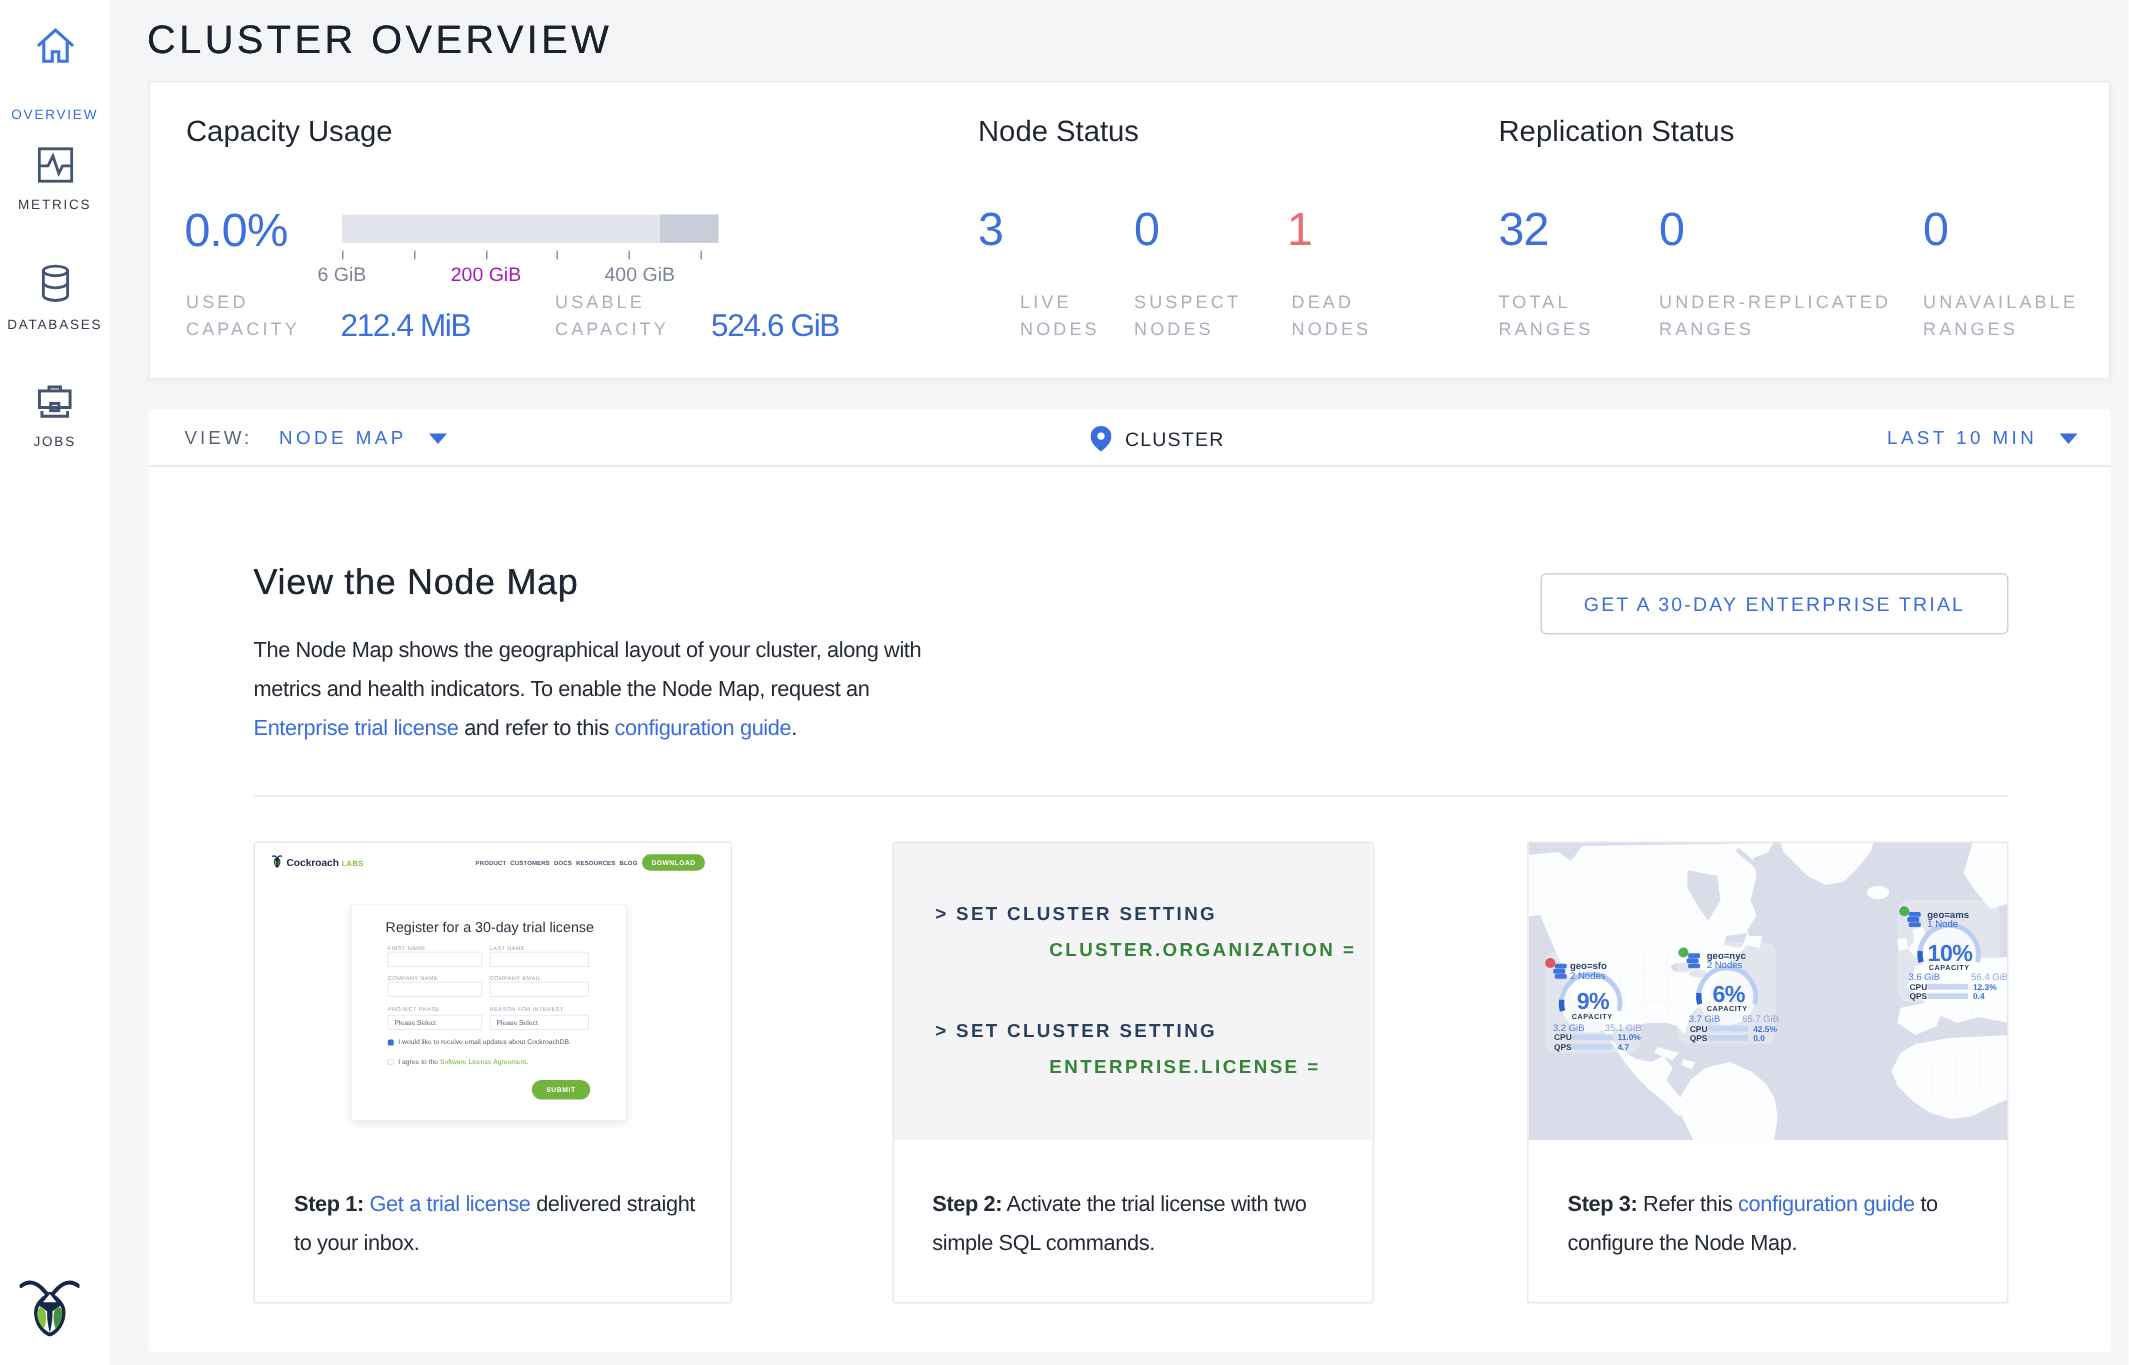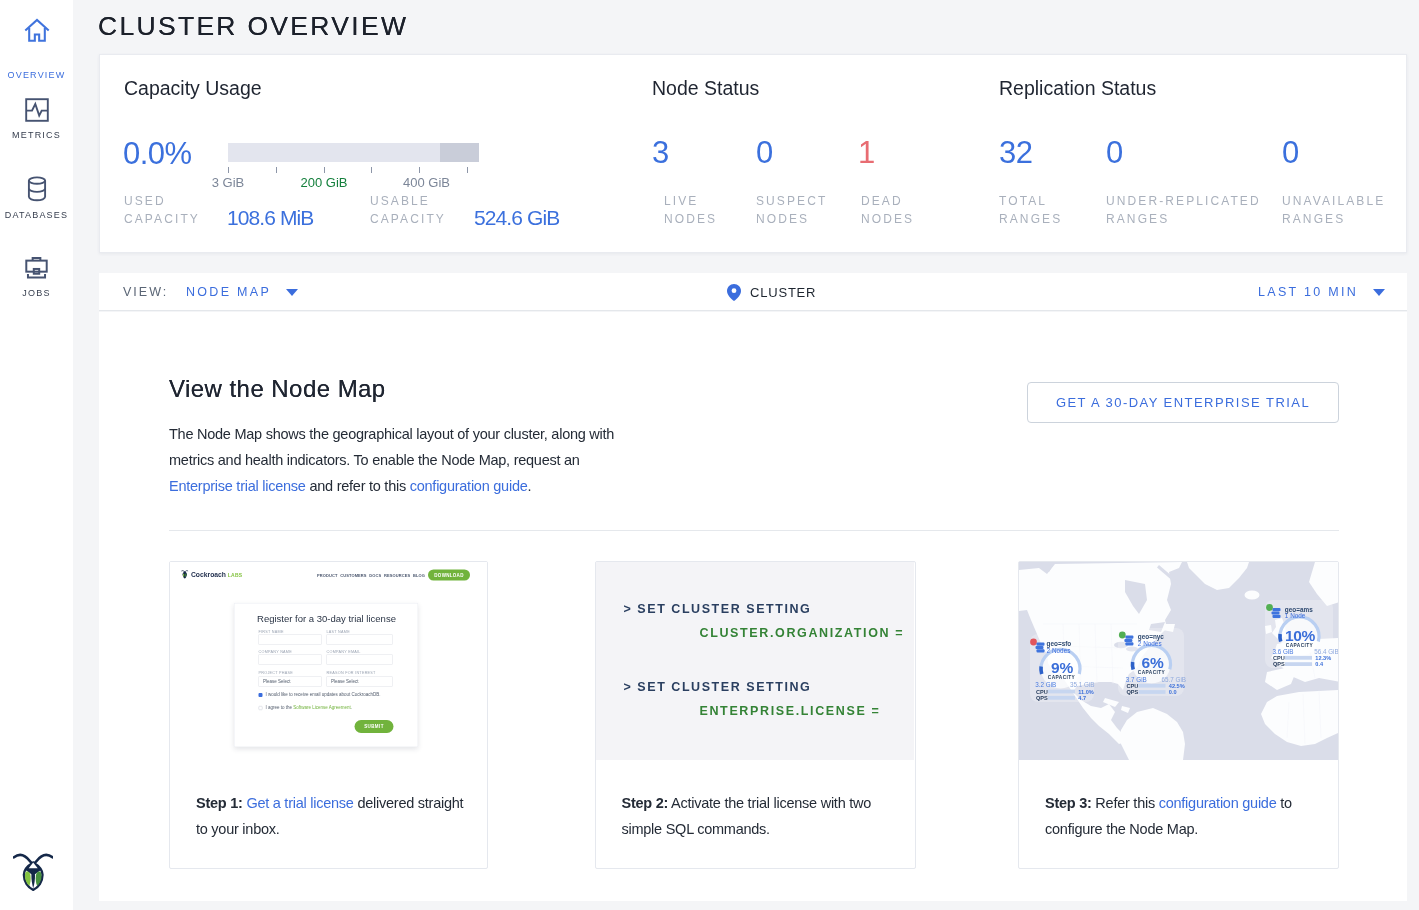--- a/index.html
+++ b/index.html
@@ -100,34 +100,34 @@
   <div class="bignum" style="left:23px; top:83px;">0.0%</div>
 
   <div class="abs" style="left:128px; top:88px; width:251px; height:19px; background:#e3e5ee;"></div>
   <div class="abs" style="left:340px; top:88px; width:39px; height:19px; background:#c9cdd9;"></div>
   <div class="abs" style="left:128px; top:112px; width:1px; height:6px; background:#8d96a8;"></div>
   <div class="abs" style="left:176px; top:112px; width:1px; height:6px; background:#8d96a8;"></div>
   <div class="abs" style="left:224px; top:112px; width:1px; height:6px; background:#8d96a8;"></div>
   <div class="abs" style="left:271px; top:112px; width:1px; height:6px; background:#8d96a8;"></div>
   <div class="abs" style="left:319px; top:112px; width:1px; height:6px; background:#8d96a8;"></div>
   <div class="abs" style="left:367px; top:112px; width:1px; height:6px; background:#8d96a8;"></div>
-  <div class="abs" style="left:98px; top:120px; width:60px; text-align:center; font-size:13px; color:#7c8698;">3 GiB</div>
-  <div class="abs" style="left:194px; top:120px; width:60px; text-align:center; font-size:13px; color:#15803d;">200 GiB</div>
+  <div class="abs" style="left:98px; top:120px; width:60px; text-align:center; font-size:13px; color:#7c8698;">6 GiB</div>
+  <div class="abs" style="left:194px; top:120px; width:60px; text-align:center; font-size:13px; color:#a21caf;">200 GiB</div>
   <div class="abs" style="left:290px; top:120px; width:60px; text-align:right; font-size:13px; color:#7c8698;">400 GiB</div>
 
   <div class="caplabel" style="left:24px; top:138px;">USED<br>CAPACITY</div>
-  <div class="capval" style="left:127px; top:152px;">108.6 MiB</div>
+  <div class="capval" style="left:127px; top:152px;">212.4 MiB</div>
   <div class="caplabel" style="left:270px; top:138px;">USABLE<br>CAPACITY</div>
   <div class="capval" style="left:374px; top:152px;">524.6 GiB</div>
 
   <div class="sechead" style="left:552px; top:22px;">Node Status</div>
   <div class="bignum" style="left:552px; top:82px;">3</div>
   <div class="bignum" style="left:656px; top:82px;">0</div>
   <div class="bignum red" style="left:758px; top:82px;">1</div>
-  <div class="caplabel" style="left:564px; top:138px;">LIVE<br>NODES</div>
+  <div class="caplabel" style="left:580px; top:138px;">LIVE<br>NODES</div>
   <div class="caplabel" style="left:656px; top:138px;">SUSPECT<br>NODES</div>
   <div class="caplabel" style="left:761px; top:138px;">DEAD<br>NODES</div>
 
   <div class="sechead" style="left:899px; top:22px;">Replication Status</div>
   <div class="bignum" style="left:899px; top:82px;">32</div>
   <div class="bignum" style="left:1006px; top:82px;">0</div>
   <div class="bignum" style="left:1182px; top:82px;">0</div>
   <div class="caplabel" style="left:899px; top:138px;">TOTAL<br>RANGES</div>
   <div class="caplabel" style="left:1006px; top:138px;">UNDER-REPLICATED<br>RANGES</div>
   <div class="caplabel" style="left:1182px; top:138px;">UNAVAILABLE<br>RANGES</div>

